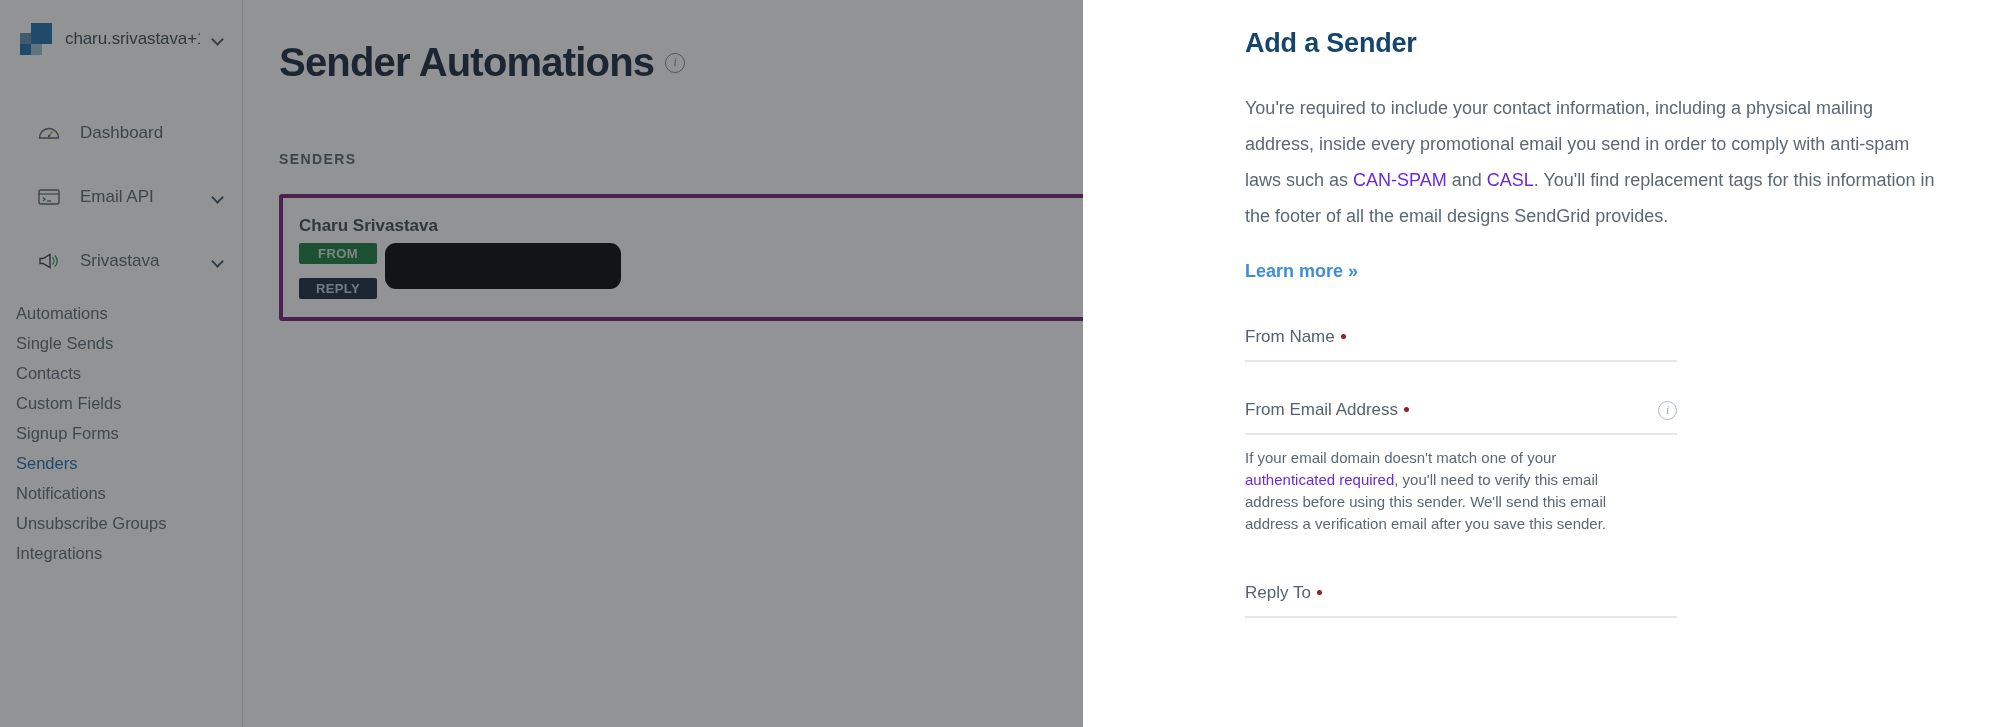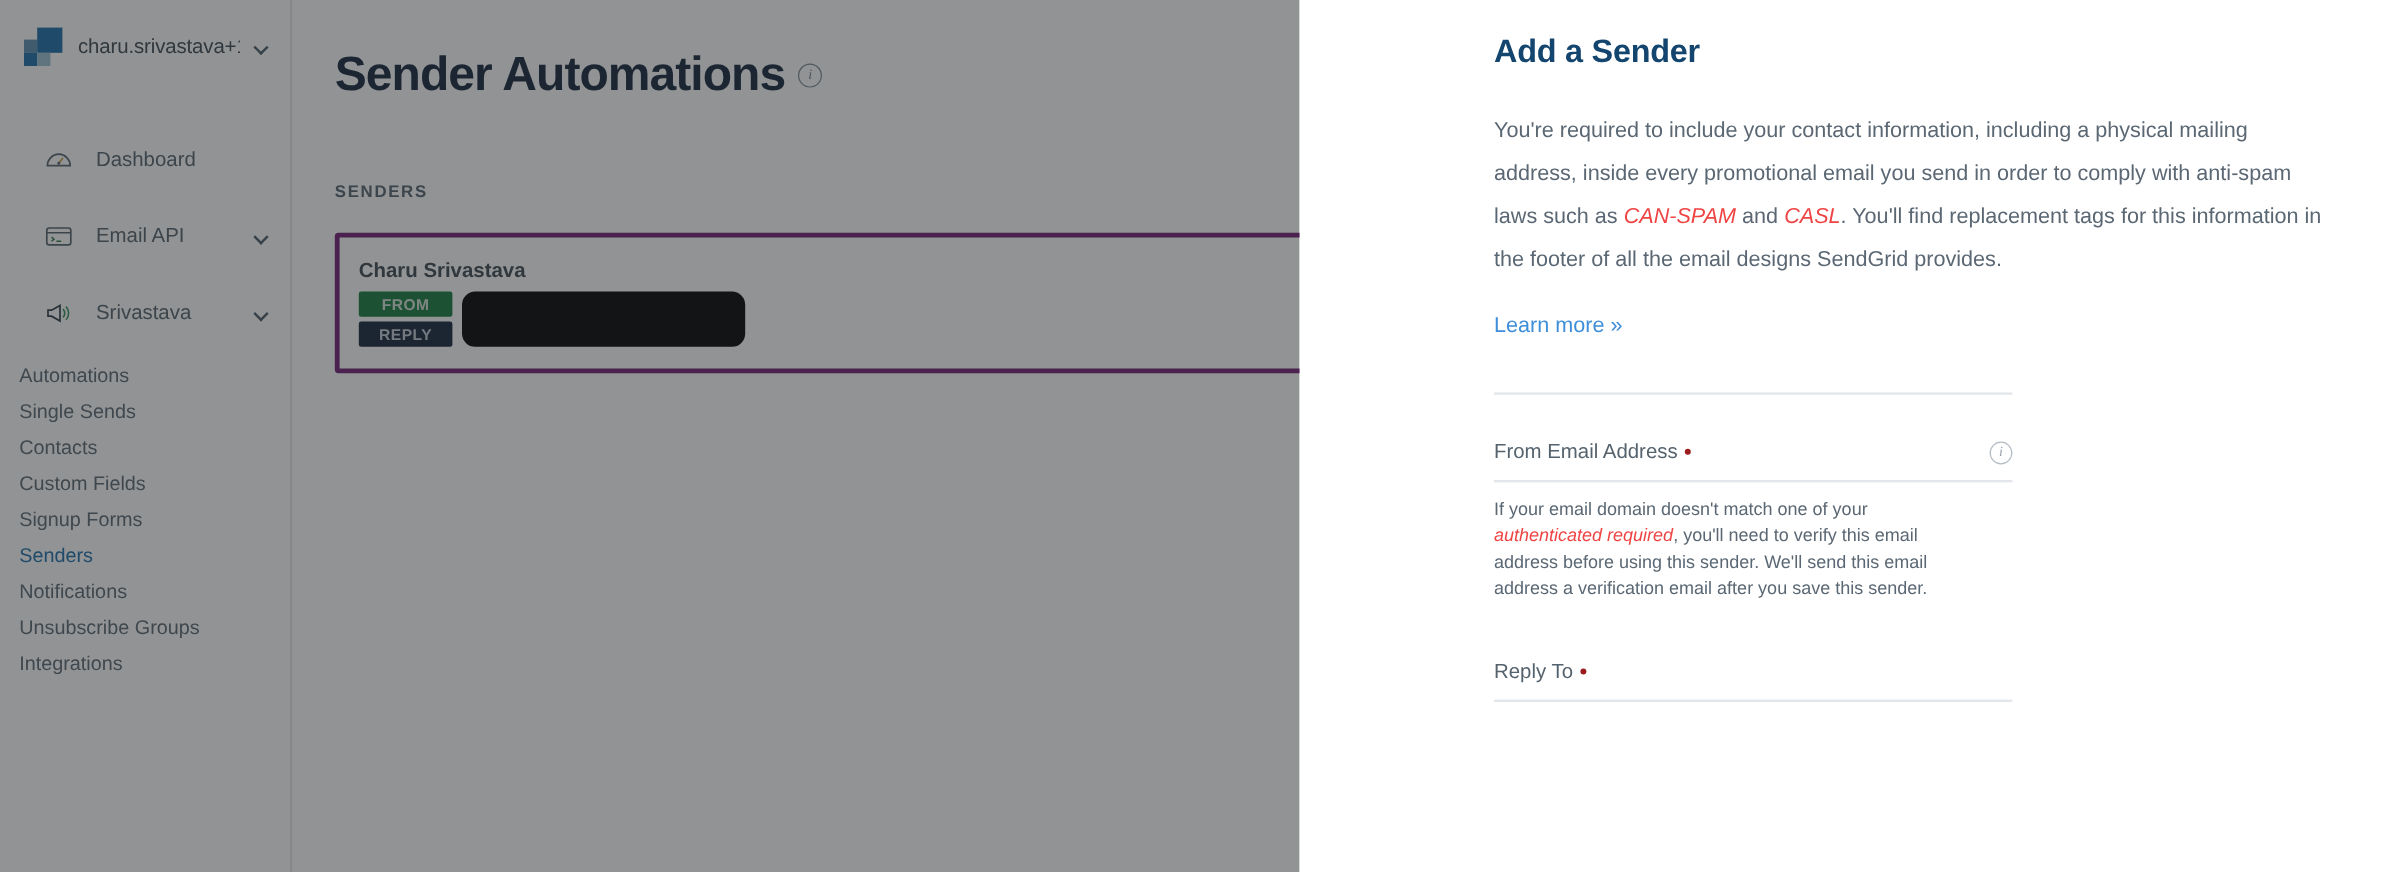--- a/index.html
+++ b/index.html
@@ -163,21 +163,21 @@
     padding: 18px 22px 18px 16px;
     background: #ffffff;
   }
   .sender-name {
     font-size: 17px;
     font-weight: bold;
     color: #3d4952;
     margin-bottom: 7px;
   }
   .sender-rows { display: flex; gap: 8px; align-items: flex-start; }
-  .badges { display: flex; flex-direction: column; gap: 4px; border-radius: 23px; }
+  .badges { display: flex; flex-direction: column; gap: 14px; border-radius: 23px; }
   .badge {
     width: 78px;
     height: 21px;
     border-radius: 2px;
     display: flex; align-items: center; justify-content: center;
     font-size: 13px;
     font-weight: bold;
     letter-spacing: 0.4px;
   }
   .badge.from { background: #157c3c; color: #d7e4da; }
@@ -215,31 +215,31 @@
     margin: 0 0 31px 0;
     letter-spacing: -0.2px;
   }
   .panel-body {
     font-size: 18px;
     line-height: 36px;
     color: #5b6874;
     max-width: 690px;
   }
   .panel-body a, .link {
-    color: #ef4444;
+    color: #6d28d9;
     text-decoration: none;
     cursor: pointer;
-    font-style: italic;
   }
   .learn-more {
     display: inline-block;
     margin-top: 9px;
     font-size: 18px;
     color: #3e8ed9;
     cursor: pointer;
+    font-weight: bold;
   }
 
   .form { margin-top: 45px; }
   .field { position: relative; }
   .field-label-row {
     display: flex;
     align-items: center;
     justify-content: space-between;
     width: 432px;
   }
@@ -395,20 +395,25 @@
 
     <p class="panel-body">
       <span>You're required to include your contact information, including a physical mailing address, inside every promotional email you send in order to comply with anti-spam laws such as </span><a class="link">CAN-SPAM</a><span> and </span><a class="link">CASL</a><span>. You'll find replacement tags for this information in the footer of all the email designs SendGrid provides.</span>
     </p>
 
     <a class="learn-more">Learn more »</a>
 
     <div class="form">
 
       <div class="field">
+        <div class="field-label-row">
+          <span class="field-label">
+            <span>From Name</span><span class="req-dot"></span>
+          </span>
+        </div>
         <div class="field-underline">
           <input class="field-input" type="text" style="position: absolute; opacity: 0; height: 0px; width: 0px;" placeholder="">
         </div>
       </div>
 
       <div class="gap-1"></div>
 
       <div class="field">
         <div class="field-label-row">
           <span class="field-label">

